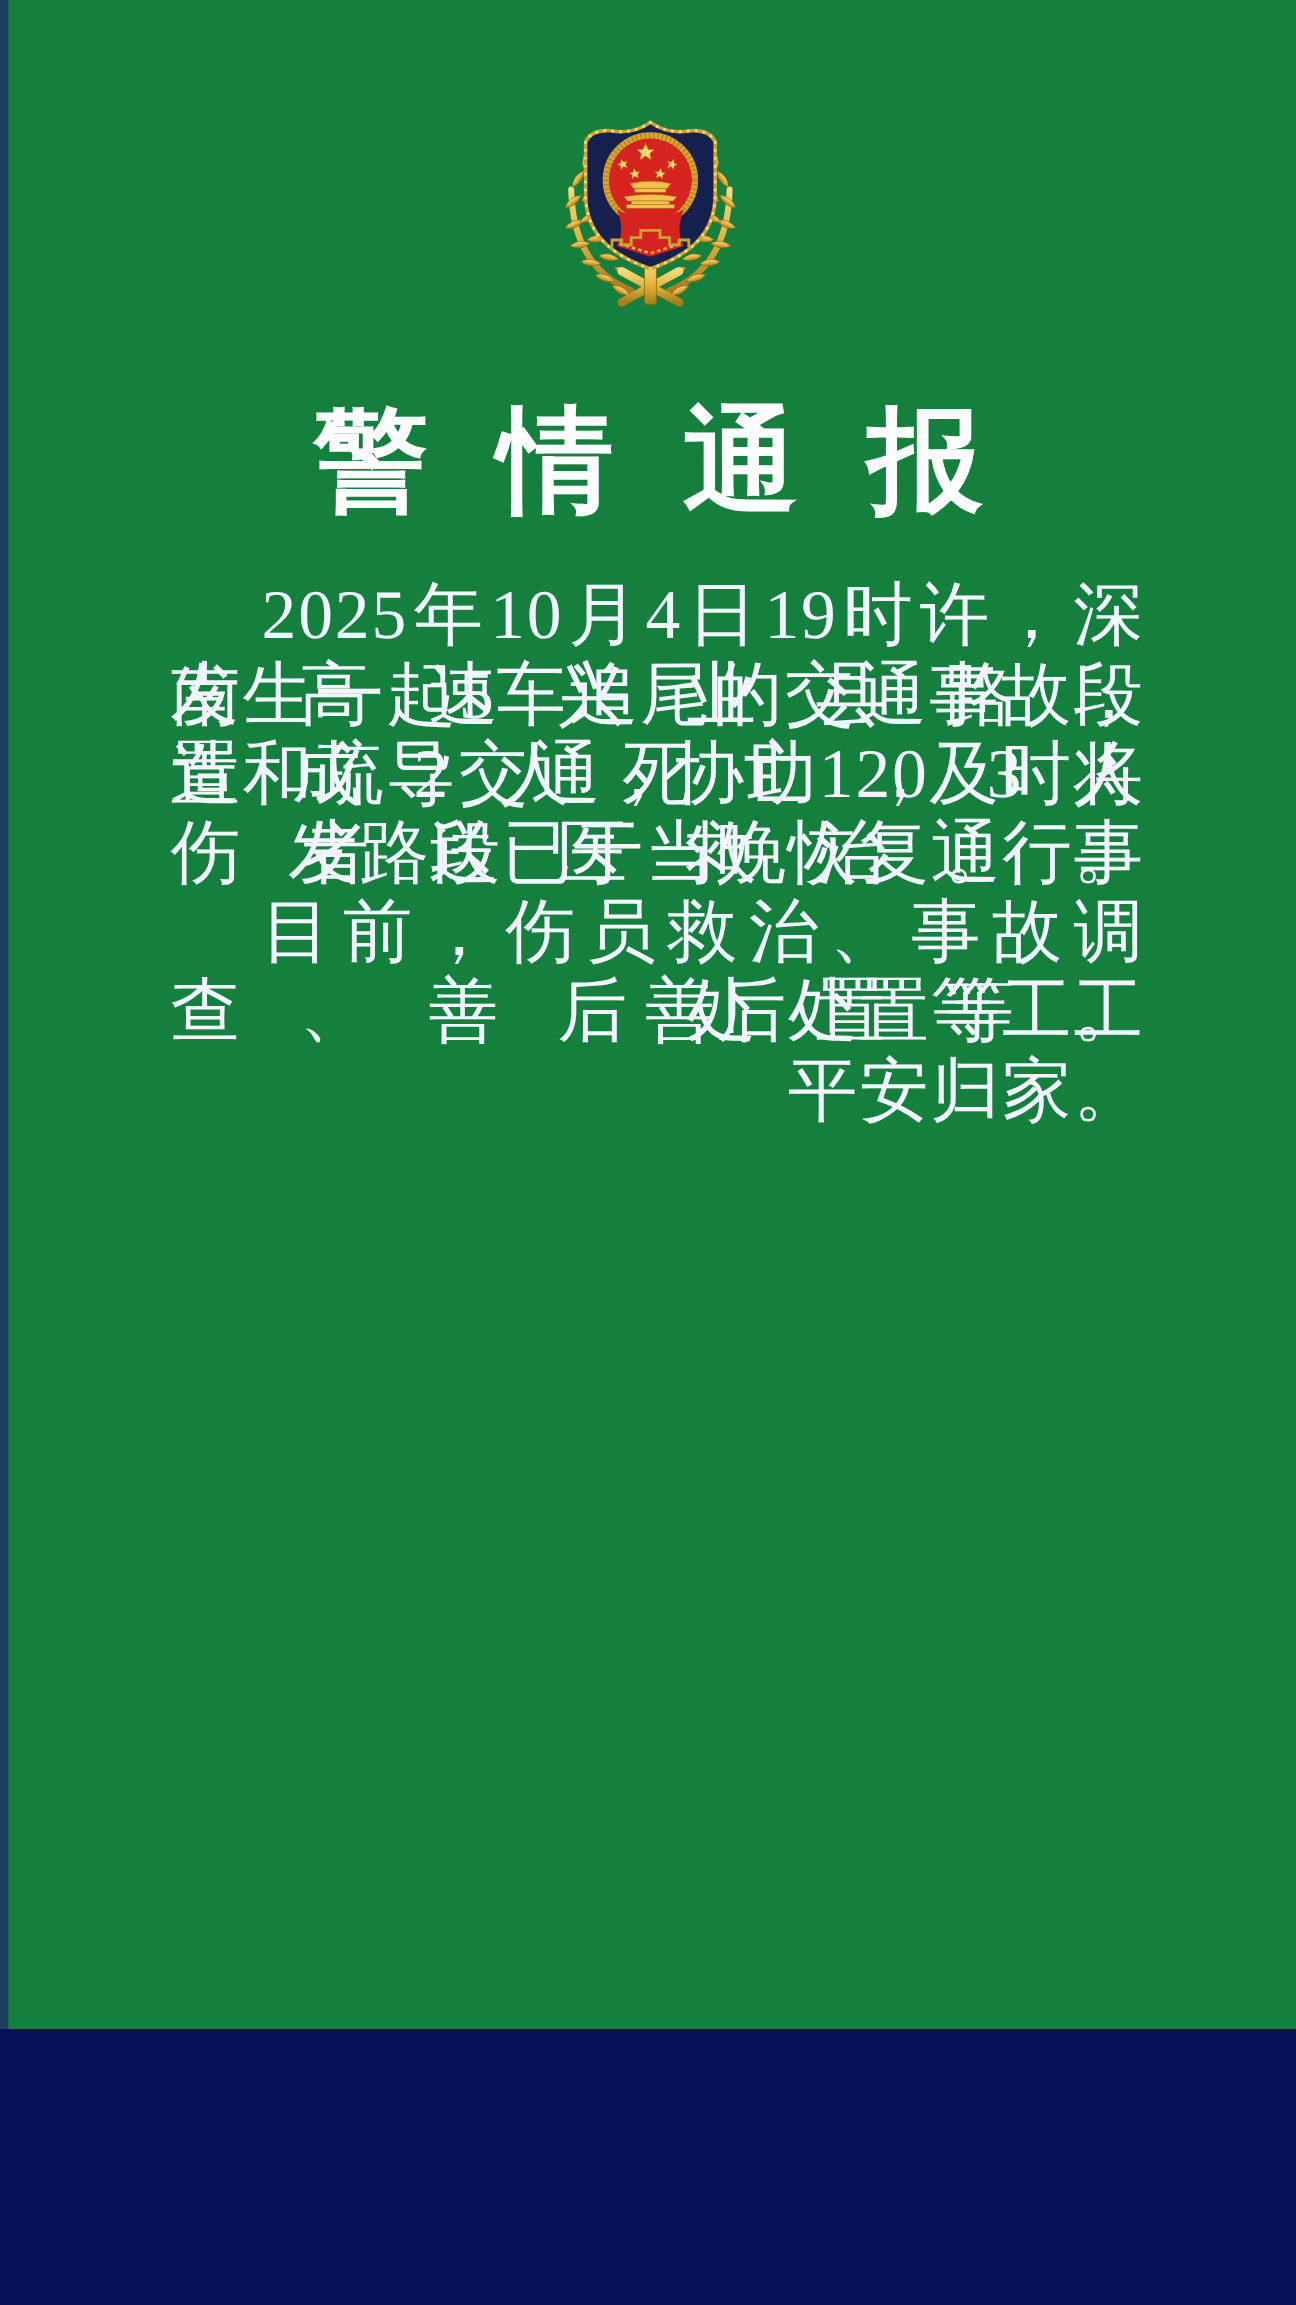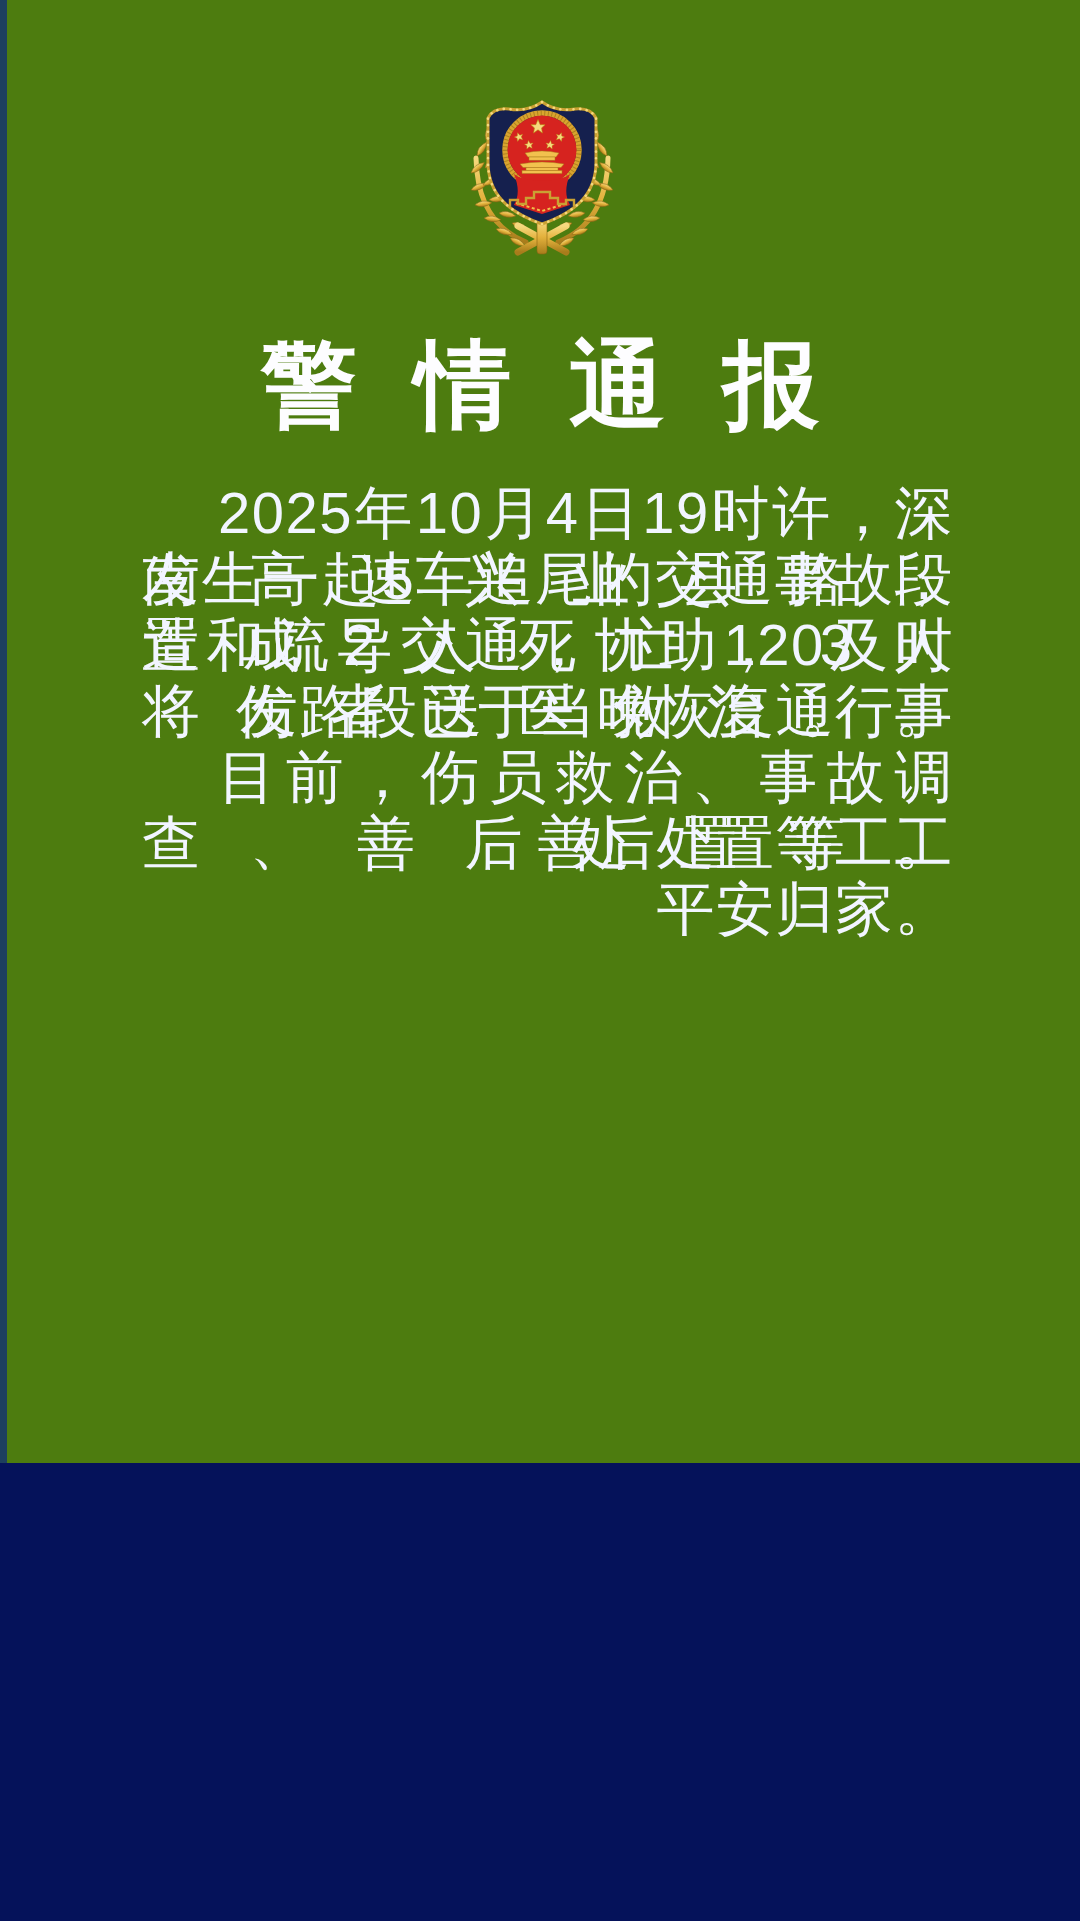--- a/index.html
+++ b/index.html
@@ -1,22 +1,22 @@
 <!DOCTYPE html>
 <html><head>
 <meta charset="utf-8">
 <style>
   html,body{margin:0;padding:0;background:#05125a;}
   .poster{
     position:relative;
-    width:1080px;height:1463px;
+    width:1080px;height:1691px;
     margin:0 auto;
-    background:#4d7c0f;
+    background:#15803d;
     overflow:hidden;
-    font-family:Liberation Sans, sans-serif;
+    font-family:Liberation Serif, serif;
     color:#f2f5ff;
   }
   .edge-strip{
     position:absolute;left:0;top:0;width:7px;height:100%;
     background:#1d3f5e;
   }
   .badge{
     position:absolute;left:462px;top:100px;width:160px;height:158px;
   }
   .title{

